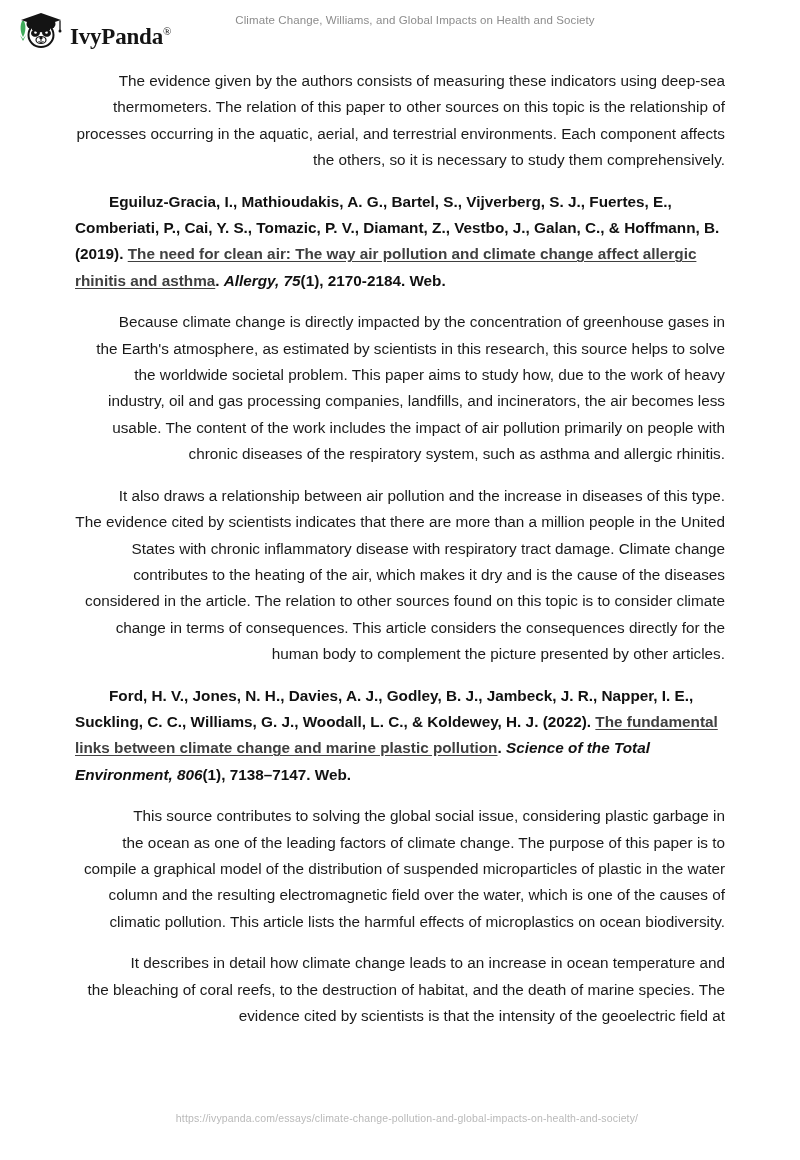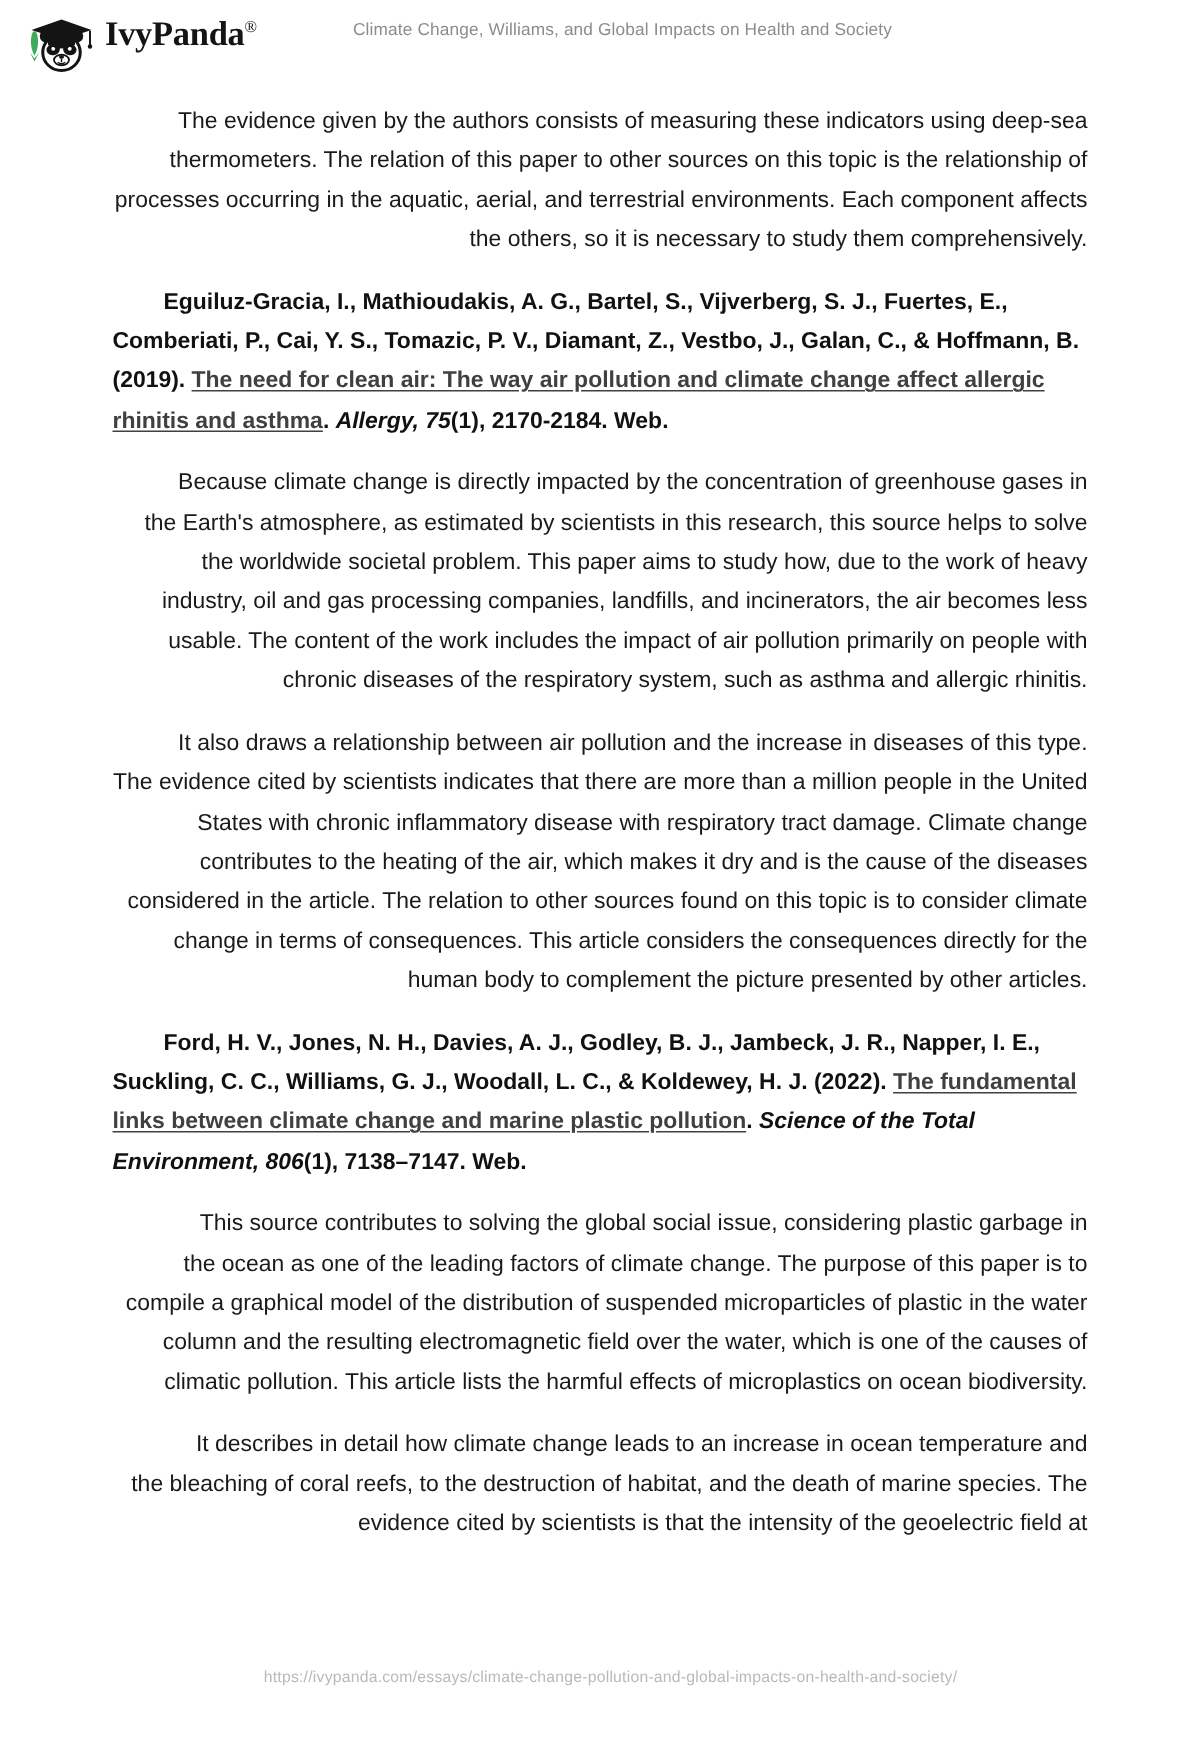--- a/index.html
+++ b/index.html
@@ -22,21 +22,21 @@
     top: 0;
     left: 0;
     width: 800px;
     height: 58px;
   }
   .brand {
     position: absolute;
     left: 18px;
     top: 10px;
     display: flex;
-    align-items: flex-start;
+    align-items: flex-end;
     gap: 6px;
   }
   .brand-logo {
     width: 46px;
     height: 40px;
     display: block;
   }
   .brand-name {
     font-family: "Liberation Serif", serif;
     font-size: 23px;

